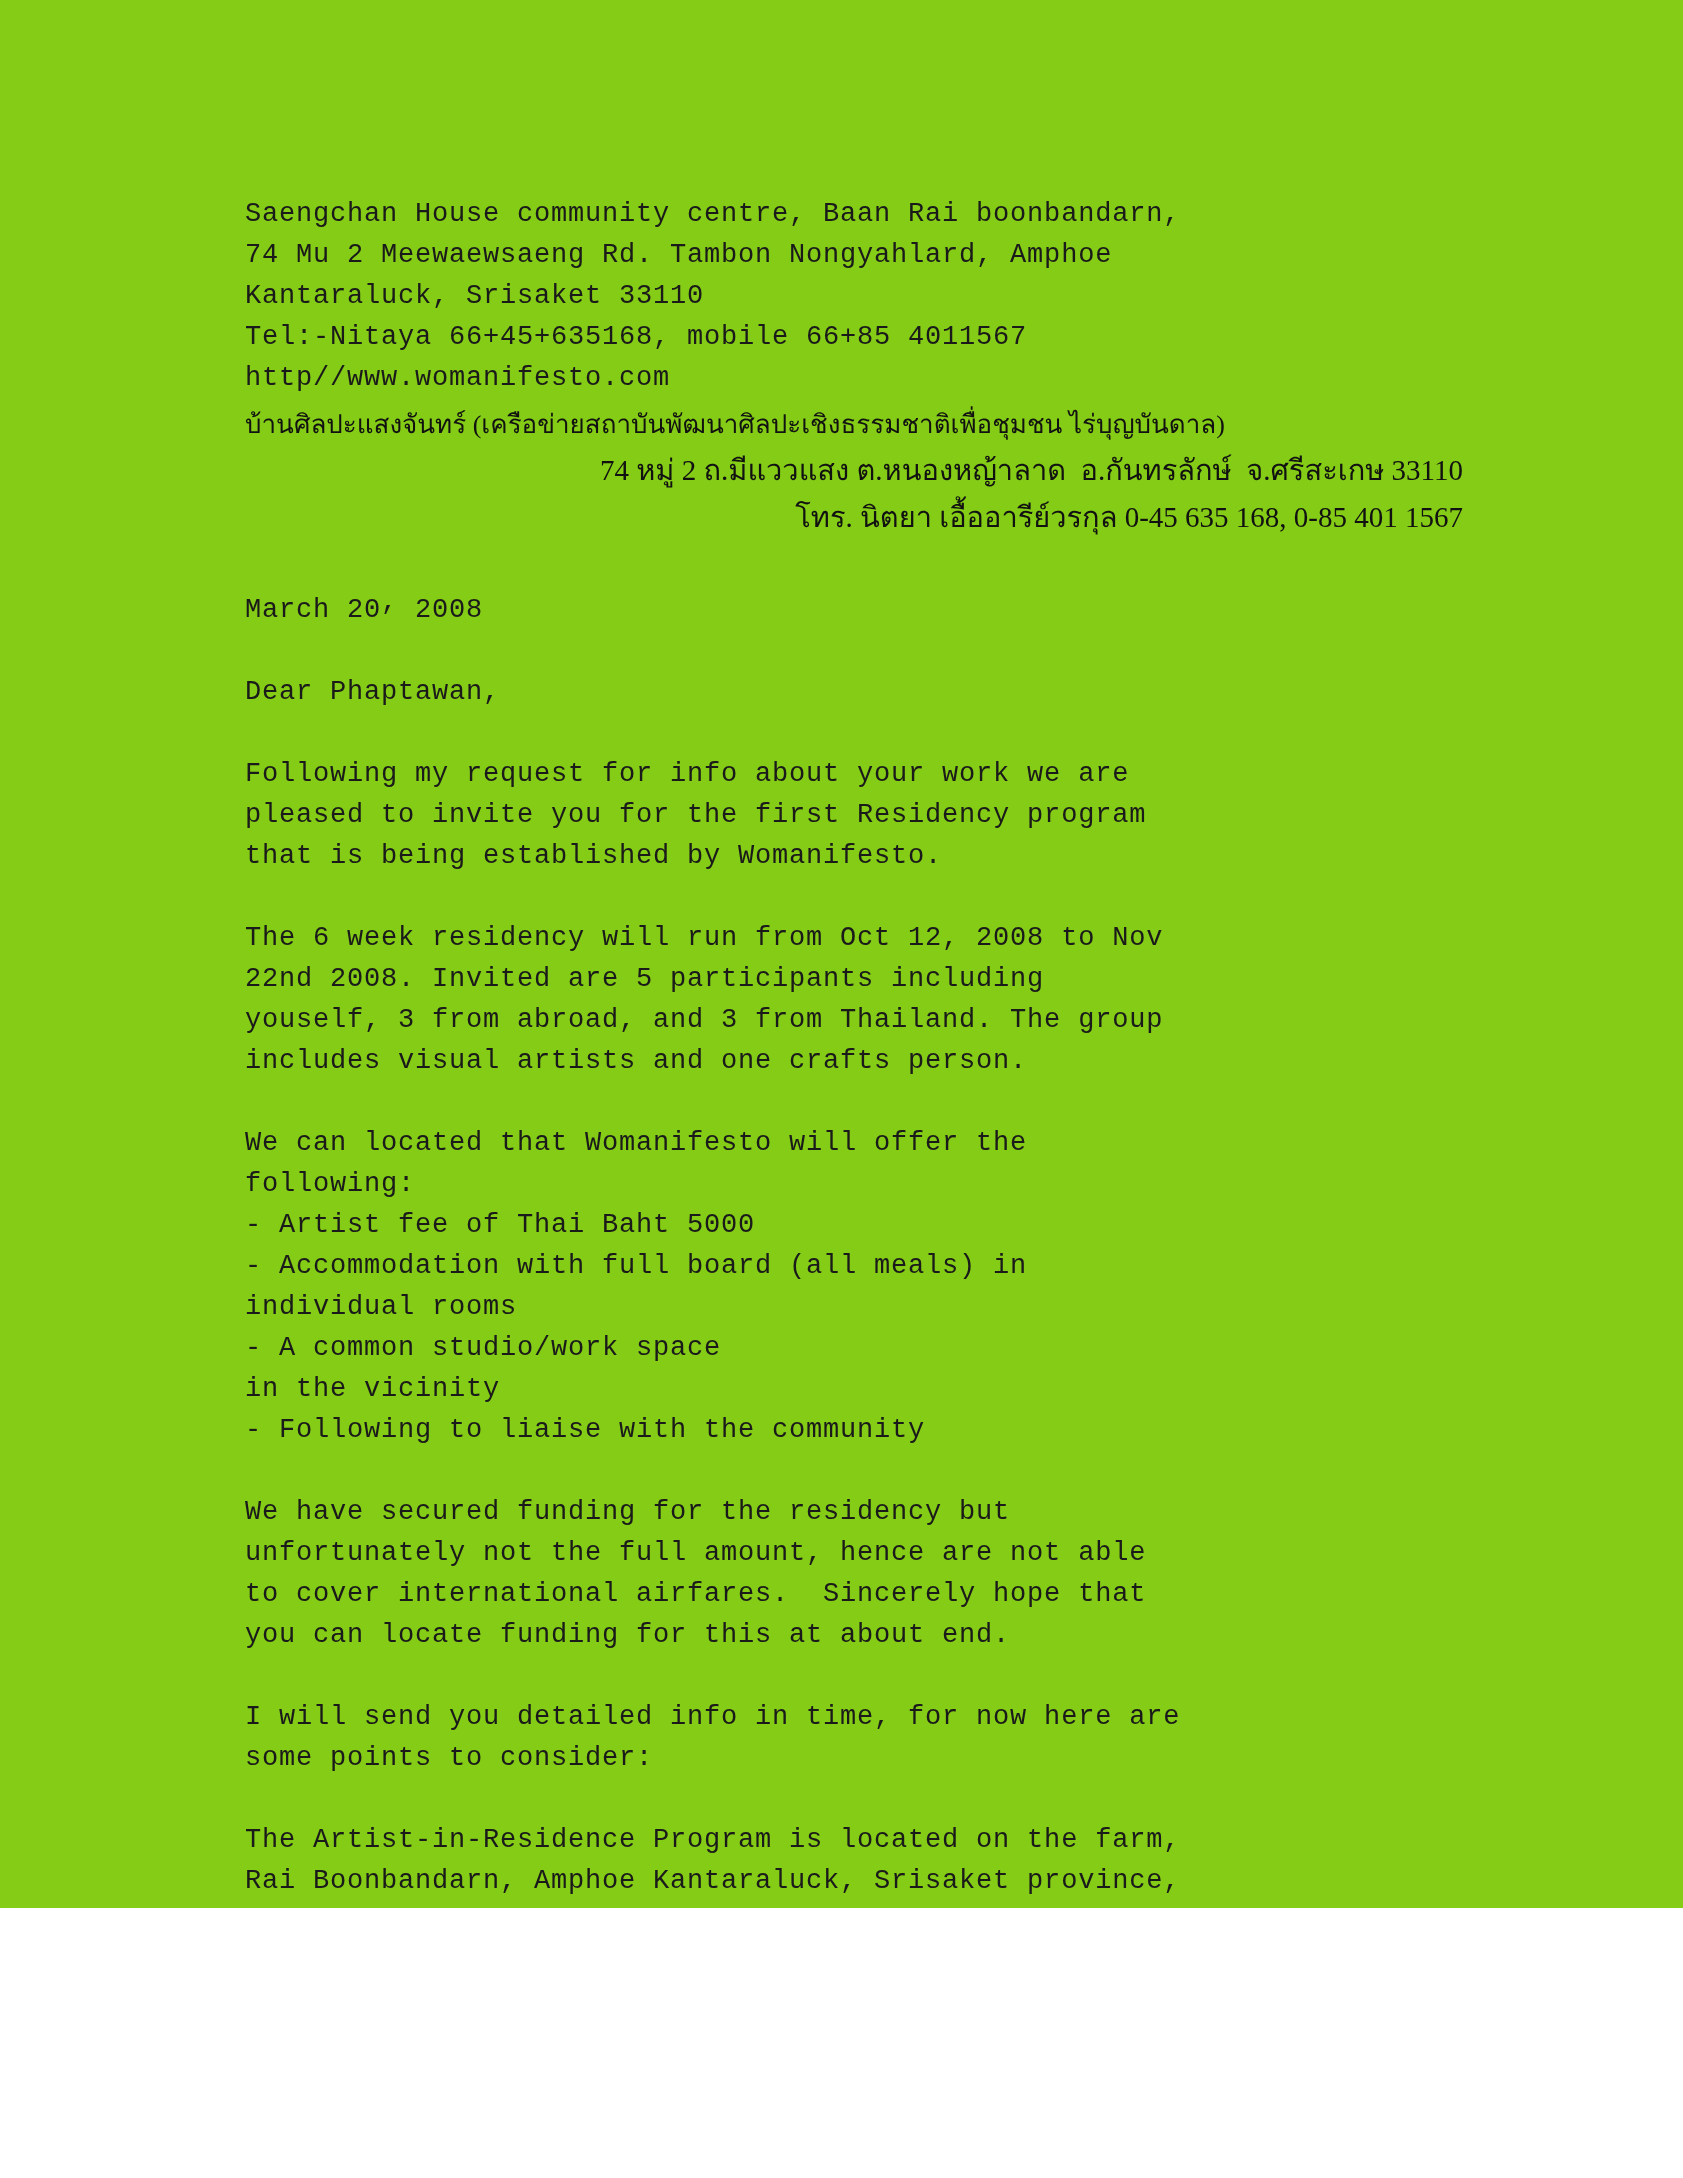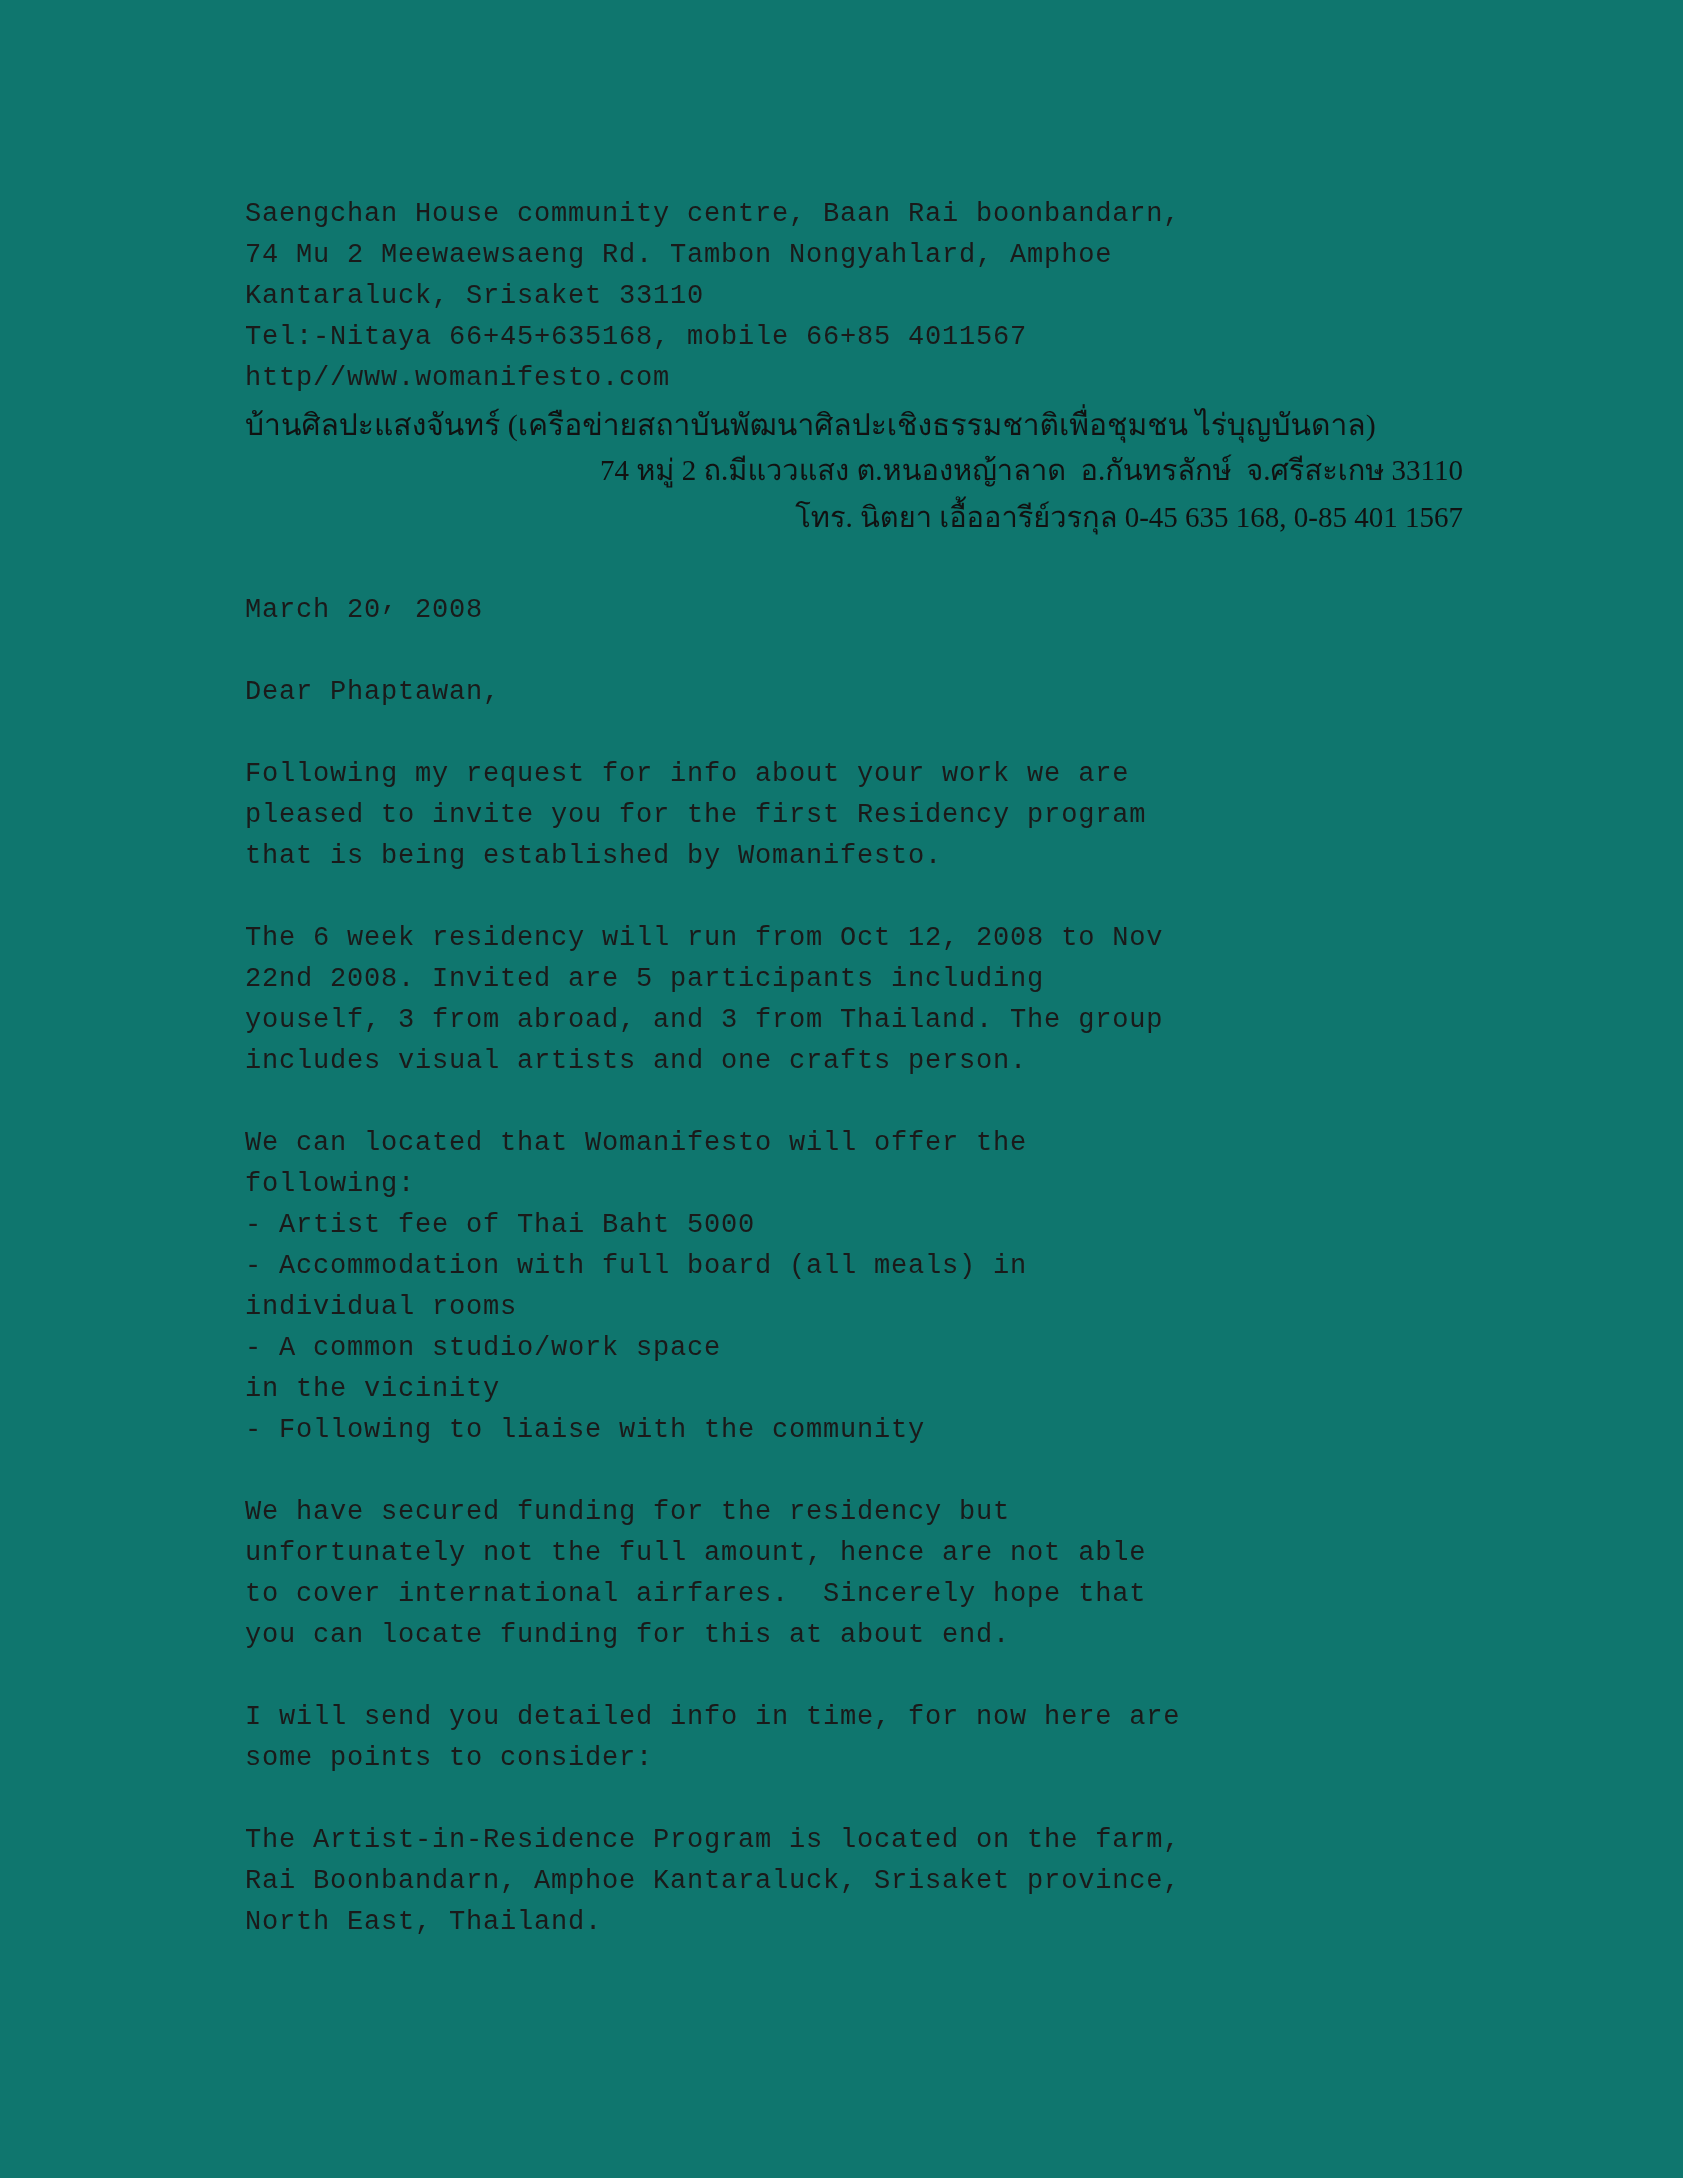--- a/index.html
+++ b/index.html
@@ -3,42 +3,42 @@
 <meta charset="utf-8">
 <style>
   html, body {
     margin: 0;
     padding: 0;
     background: #ffffff;
   }
   .page {
     position: relative;
     width: 1683px;
-    height: 2178px;
-    background: #0f766e;
+    height: 1908px;
+    background: #84cc16;
     margin: 0 auto;
     overflow: hidden;
   }
   .letter {
     position: absolute;
     left: 245px;
     top: 194px;
     width: 1218px;
   }
   .mono-line {
     font-family: "Liberation Mono", "DejaVu Sans Mono", monospace;
     font-size: 27px;
     line-height: 41px;
     letter-spacing: 0.8px;
     color: #1a1a1a;
     white-space: pre;
   }
   .thai-line {
     font-family: "Liberation Serif", "DejaVu Serif", serif;
-    font-size: 30px;
+    font-size: 26px;
     line-height: 44px;
     color: #111111;
     white-space: pre;
   }
   .thai-line.t-big {
     font-size: 29px;
     line-height: 47px;
     text-align: right;
   }
   .block {

